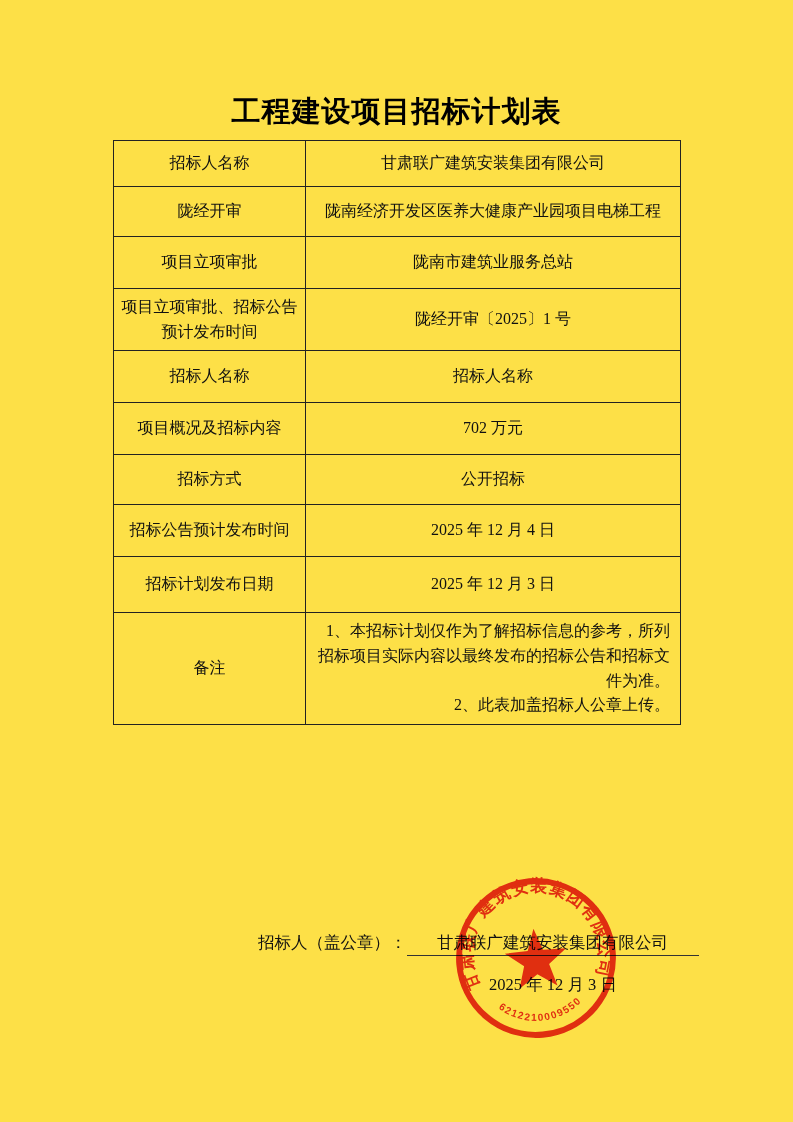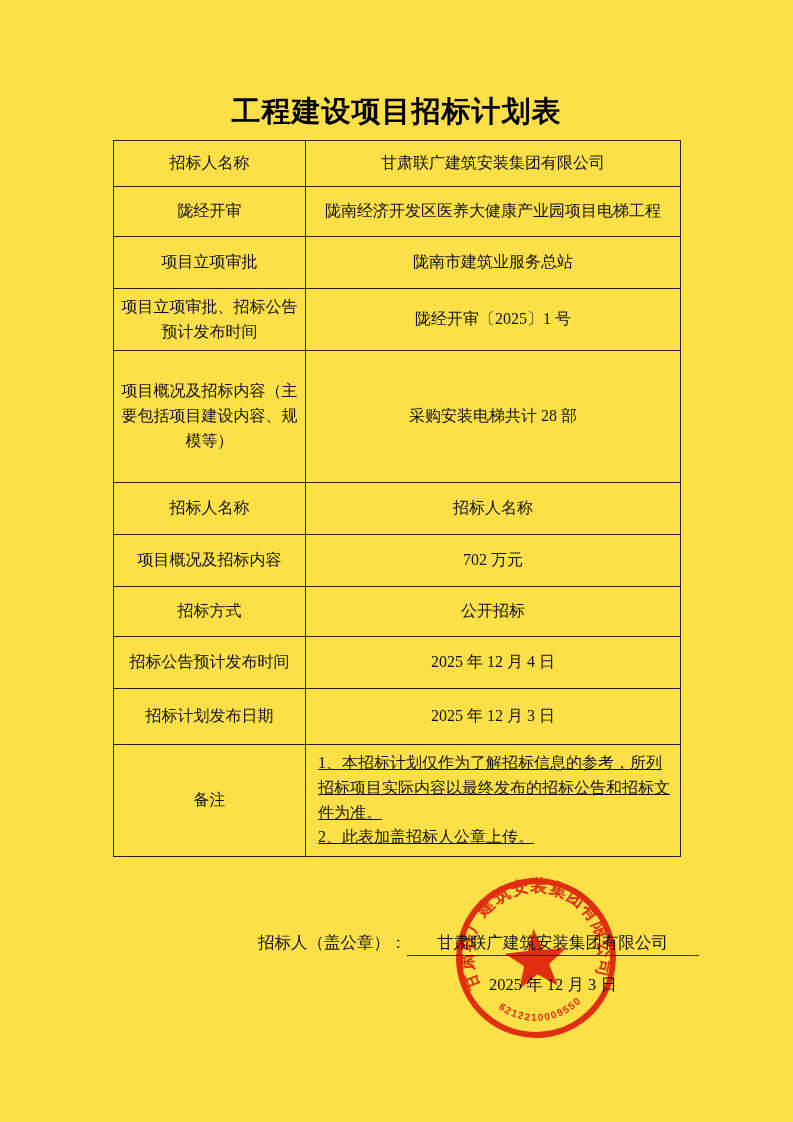--- a/index.html
+++ b/index.html
@@ -39,25 +39,24 @@
     border: 1.7px solid #222;
     font-size: 16px;
     line-height: 1.55;
     vertical-align: middle;
     padding: 3px 6px;
     color: #111;
   }
   td.label-cell  { text-align: center; }
   td.value-cell  { text-align: center; }
   td.value-cell.multiline {
-    text-align: left;
+    text-align: right;
     white-space: pre-line;
     padding: 6px 10px 6px 12px;
     vertical-align: top;
-    text-decoration: underline;
   }
   .signature-row {
     position: absolute;
     left: 258px;
     top: 932px;
     font-size: 16.5px;
     color: #111;
     white-space: nowrap;
   }
   .signature-underline {
@@ -116,24 +115,20 @@
           <td class="value-cell">陇南经济开发区医养大健康产业园项目电梯工程</td>
         </tr>
         <tr style="height: 52px;">
           <td class="label-cell">项目立项审批</td>
           <td class="value-cell">陇南市建筑业服务总站</td>
         </tr>
         <tr style="height: 62px;">
           <td class="label-cell">项目立项审批、招标公告预计发布时间</td>
           <td class="value-cell">陇经开审〔2025〕1 号</td>
         </tr>
-        <tr style="height: 132px;">
-          <td class="label-cell">项目概况及招标内容（主要包括项目建设内容、规模等）</td>
-          <td class="value-cell">采购安装电梯共计 28 部</td>
-        </tr>
         <tr style="height: 52px;">
           <td class="label-cell">招标人名称</td>
           <td class="value-cell">招标人名称</td>
         </tr>
         <tr style="height: 52px;">
           <td class="label-cell">项目概况及招标内容</td>
           <td class="value-cell">702 万元</td>
         </tr>
         <tr style="height: 50px;">
           <td class="label-cell">招标方式</td>

